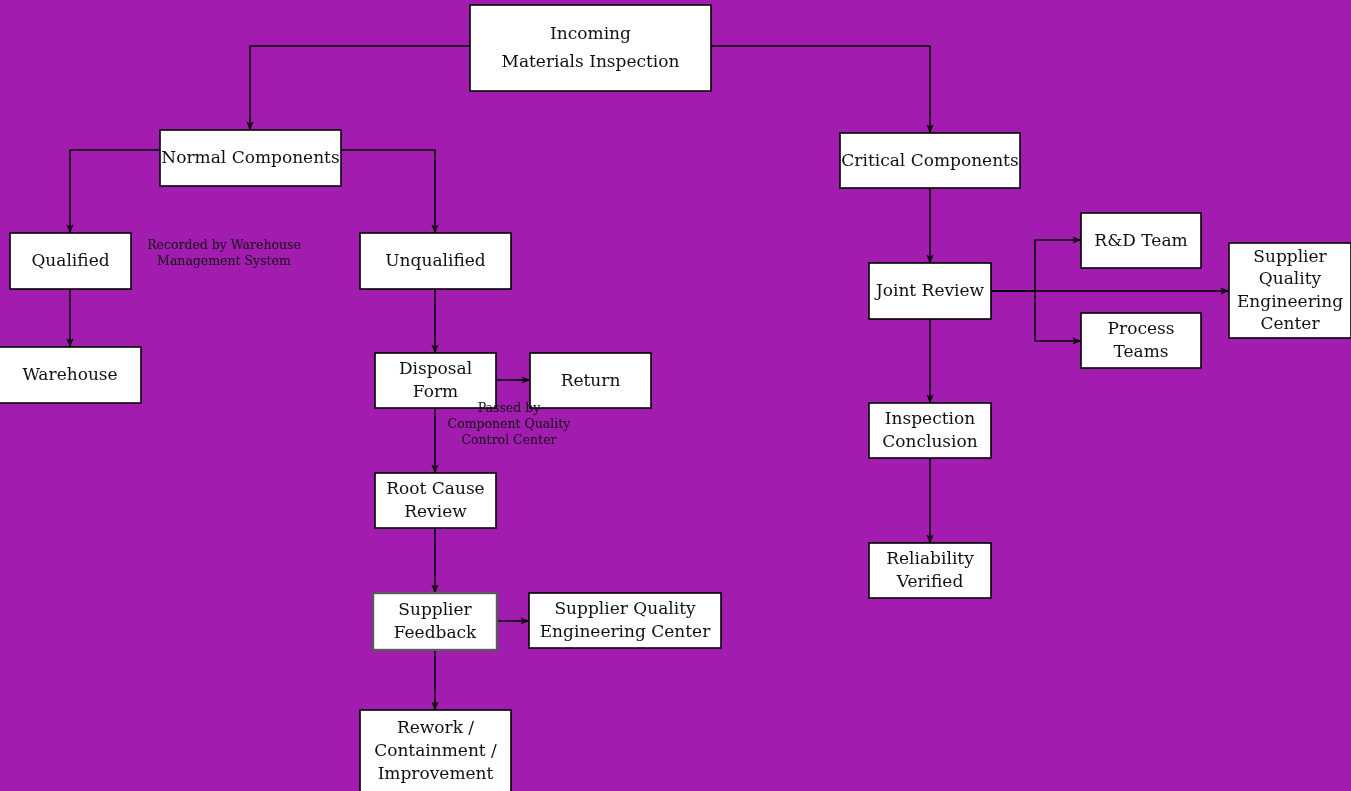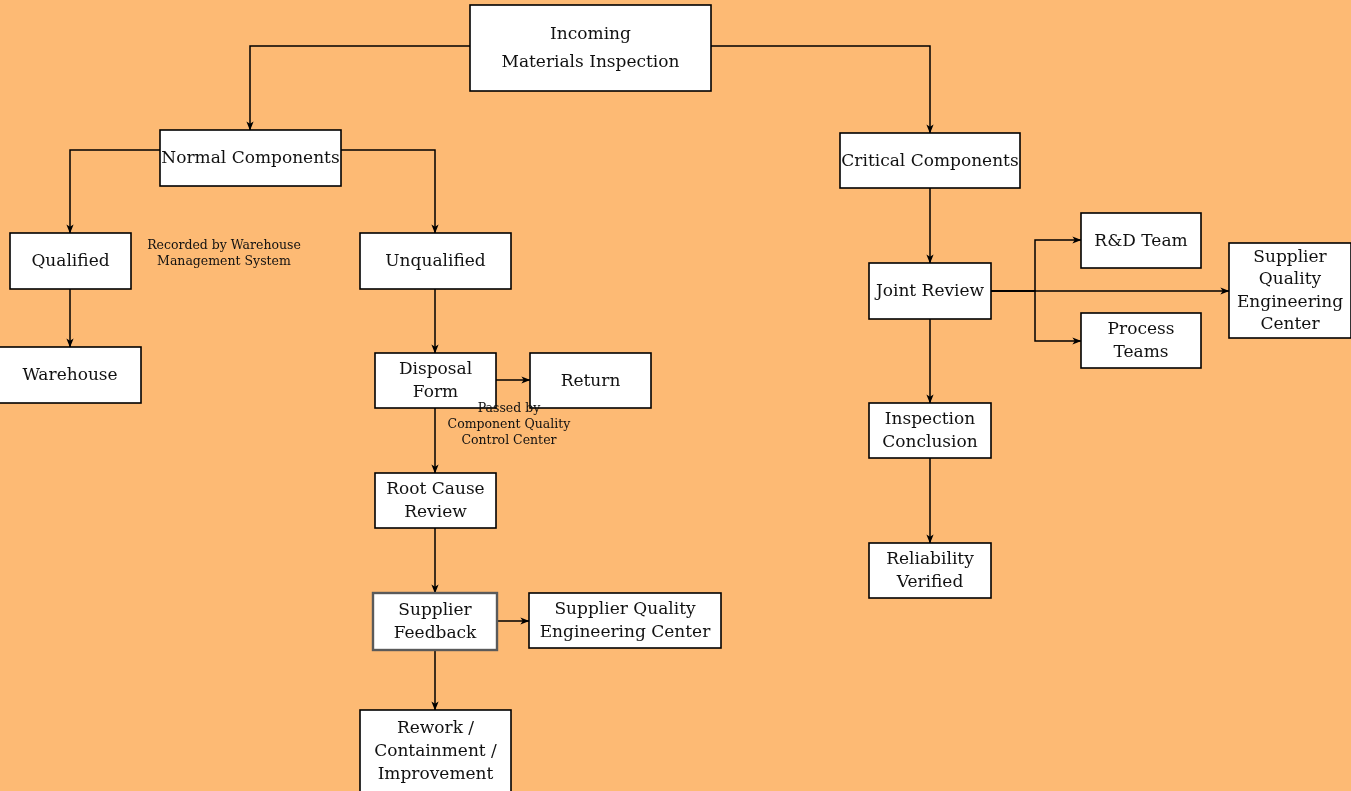--- a/index.html
+++ b/index.html
@@ -11,21 +11,21 @@
   body {
     width: 1351px;
     height: 791px;
     overflow: hidden;
     font-family: "DejaVu Serif", "Liberation Serif", serif;
   }
   #diagram-root {
     position: relative;
     width: 1351px;
     height: 791px;
-    background: #fdba74;
+    background: #a21caf;
   }
   svg#flow-svg {
     position: absolute;
     top: 0;
     left: 0;
     width: 1351px;
     height: 791px;
     display: block;
   }
   .node-box {

